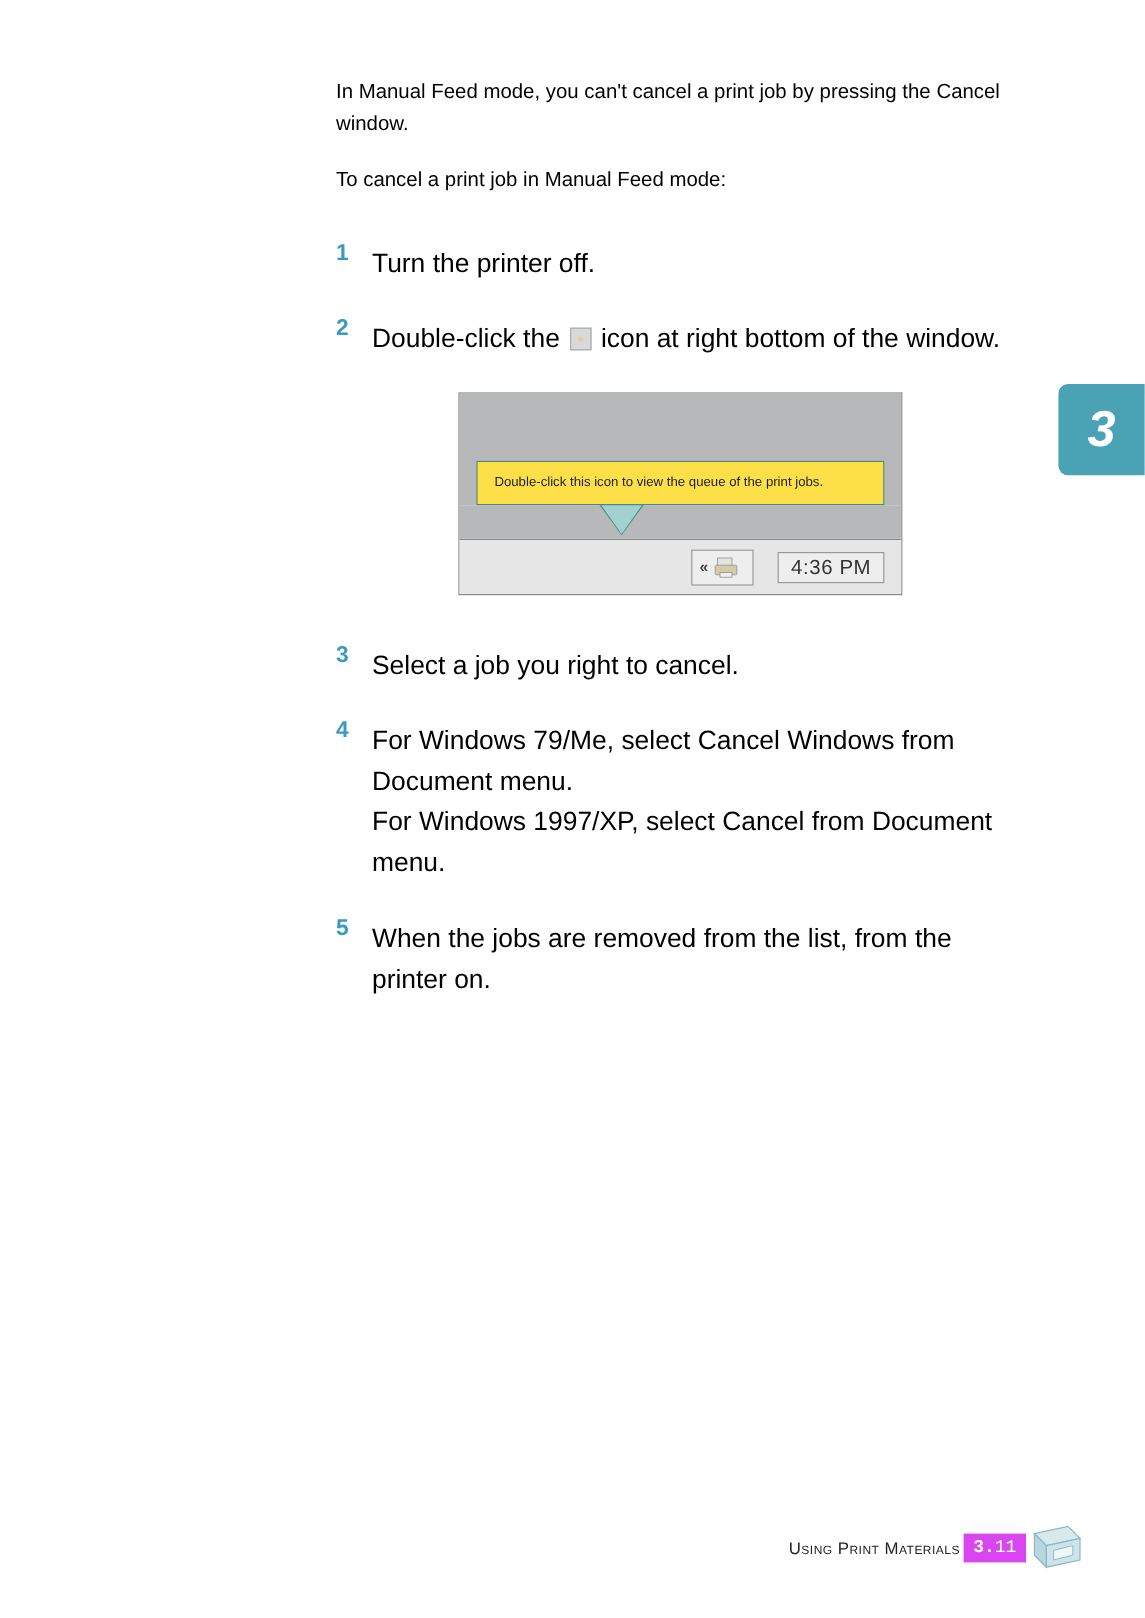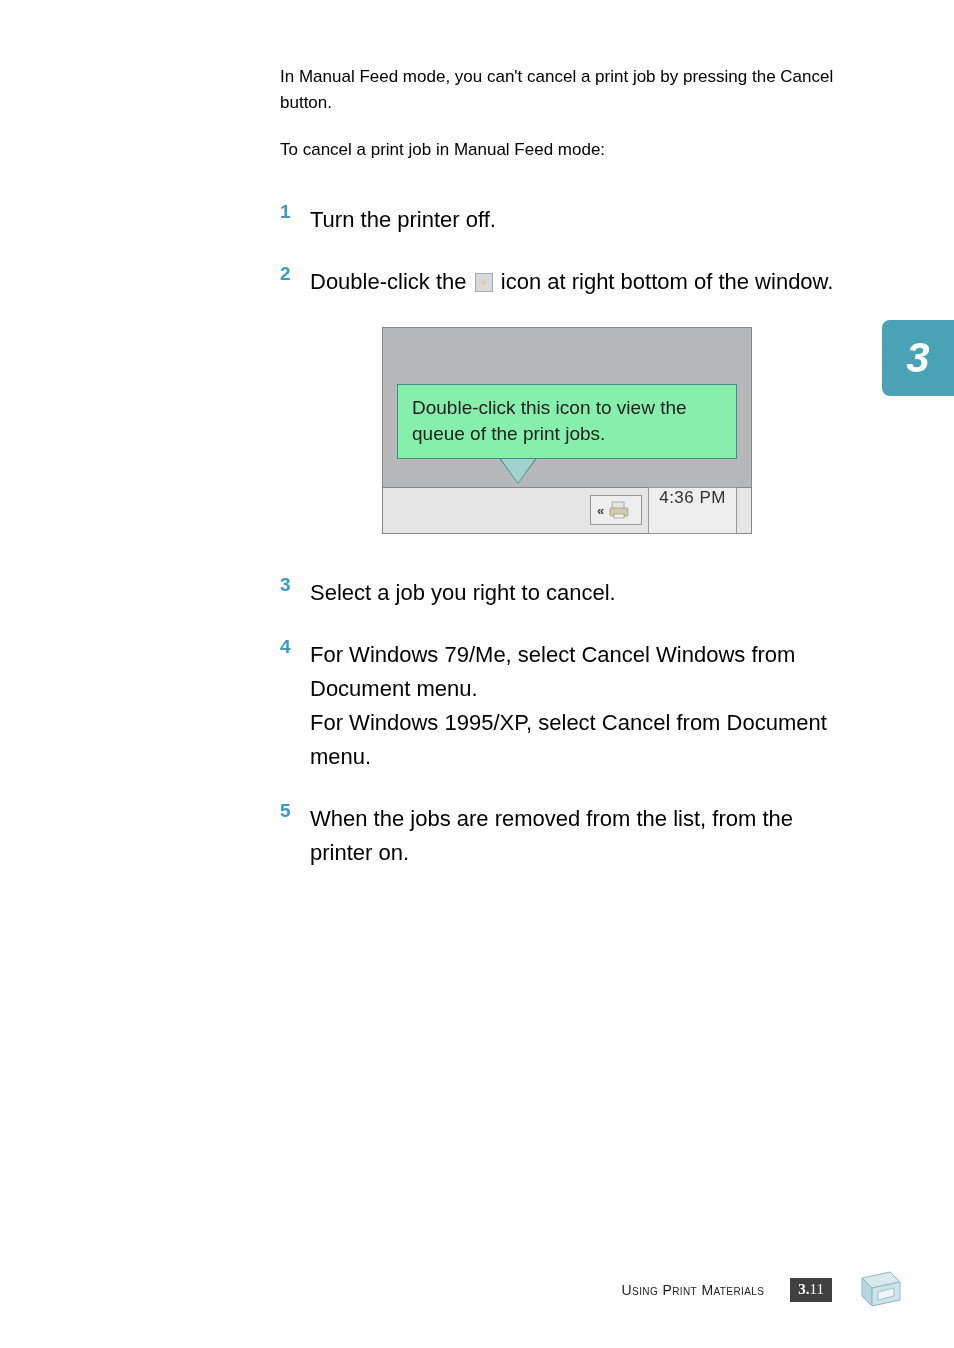--- a/index.html
+++ b/index.html
@@ -72,24 +72,24 @@
     }
     .figure-top {
       background: #b6b8ba;
       height: 52px;
     }
     .figure-mid {
       background: #b6b8ba;
       padding: 4px 14px 0 14px;
     }
     .tooltip {
-      background: #86efac;
+      background: #fde047;
       border: 1px solid #4a8a8c;
       padding: 10px 14px;
-      font-size: 19px;
+      font-size: 11px;
       line-height: 1.4;
       color: #222;
     }
     .pointer-row {
       background: #b6b8ba;
       height: 28px;
       position: relative;
     }
     .pointer {
       position: absolute;
@@ -151,25 +151,25 @@
       top: -5px;
       width: 32px;
       height: 30px;
       border: 2px solid #91c3c5;
       border-radius: 50%;
       z-index: -1;
     }
     .tray-time-box {
       border: 1px solid #999;
       background: #eee;
-      height: 47px;
+      height: 26px;
       padding: 0 10px;
       display: flex;
-      align-items: flex-start;
-      margin-left: 6px;
+      align-items: center;
+      margin-left: 20px;
     }
     .tray-time {
       font-family: Arial, sans-serif;
       font-size: 17px;
       color: #333;
       letter-spacing: 0.5px;
     }
     .thumb-tab {
       position: absolute;
       right: 0;
@@ -188,52 +188,52 @@
       font-weight: bold;
       font-size: 42px;
       font-family: Verdana, sans-serif;
     }
     .footer {
       position: absolute;
       bottom: 38px;
       right: 50px;
       display: flex;
       align-items: center;
-      gap: 26px;
+      gap: 3px;
     }
     .footer-title {
       font-size: 14px;
       font-variant: small-caps;
       letter-spacing: 0.4px;
       color: #222;
     }
     .page-badge {
-      background: #404040;
+      background: #d946ef;
       color: #fff;
       font-size: 15px;
       padding: 3px 8px 4px 8px;
-      font-family: Liberation Serif, serif;
+      font-family: Liberation Mono, monospace;
     }
     .page-badge .chap {
       font-weight: bold;
     }
     .footer-icon {
       width: 46px;
       height: 40px;
     }
     .bold {
       font-weight: normal;
     }
   </style>
 </head>
 <body>
 
 <div class="content">
   <p class="para">
-    <span>In Manual Feed mode, you can't cancel a print job by pressing the </span><span class="bold">Cancel</span><span> button.</span>
+    <span>In Manual Feed mode, you can't cancel a print job by pressing the </span><span class="bold">Cancel</span><span> window.</span>
   </p>
   <p class="para-sub">To cancel a print job in Manual Feed mode:</p>
 
   <div class="step">
     <div class="step-num">1</div>
     <div class="step-body">Turn the printer off.</div>
   </div>
 
   <div class="step">
     <div class="step-num">2</div>
@@ -270,21 +270,21 @@
 
   <div class="step">
     <div class="step-num">3</div>
     <div class="step-body">Select a job you right to cancel.</div>
   </div>
 
   <div class="step">
     <div class="step-num">4</div>
     <div class="step-body">
       <span>For Windows 79/Me, select </span><span class="bold">Cancel Windows</span><span> from </span><span class="bold">Document</span><span> menu.</span><br>
-      <span>For Windows 1995/XP, select </span><span class="bold">Cancel</span><span> from </span><span class="bold">Document</span><span> menu.</span>
+      <span>For Windows 1997/XP, select </span><span class="bold">Cancel</span><span> from </span><span class="bold">Document</span><span> menu.</span>
     </div>
   </div>
 
   <div class="step">
     <div class="step-num">5</div>
     <div class="step-body">When the jobs are removed from the list, from the printer on.</div>
   </div>
 </div>
 
 <div class="thumb-tab">

